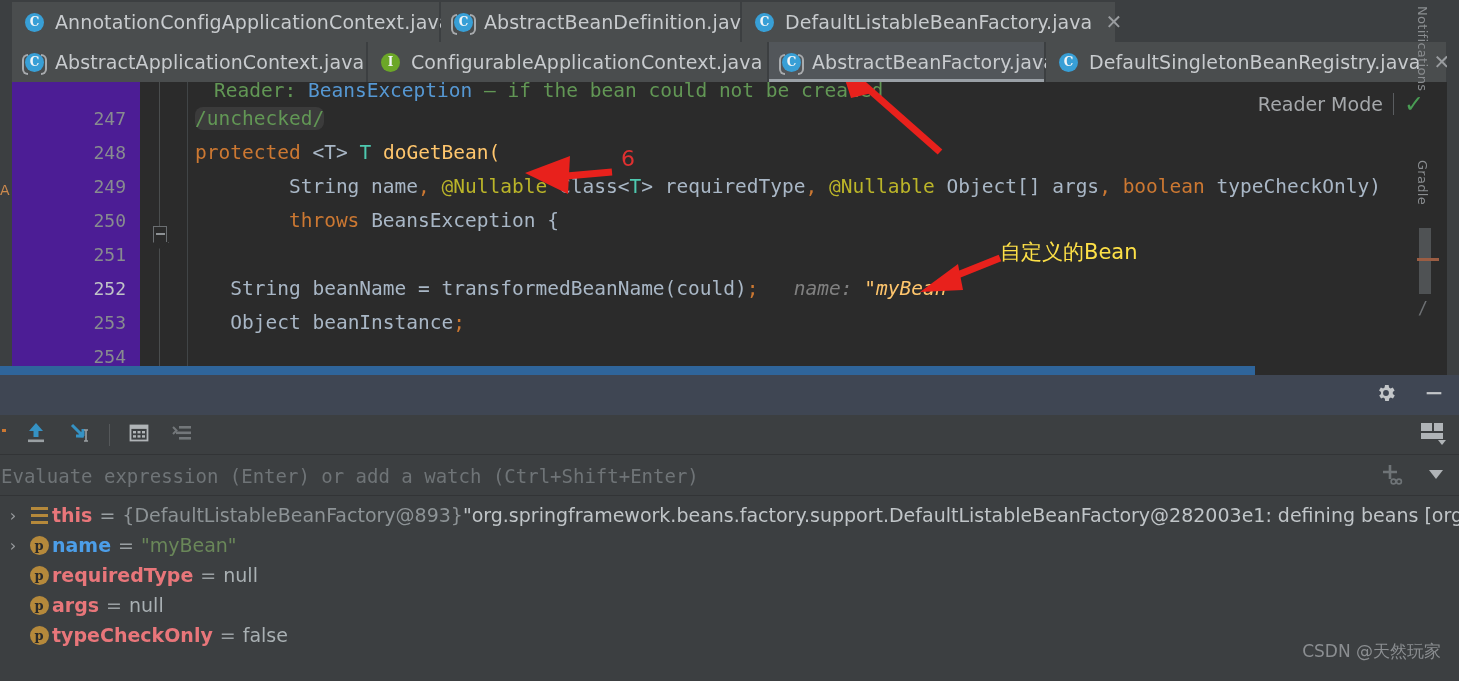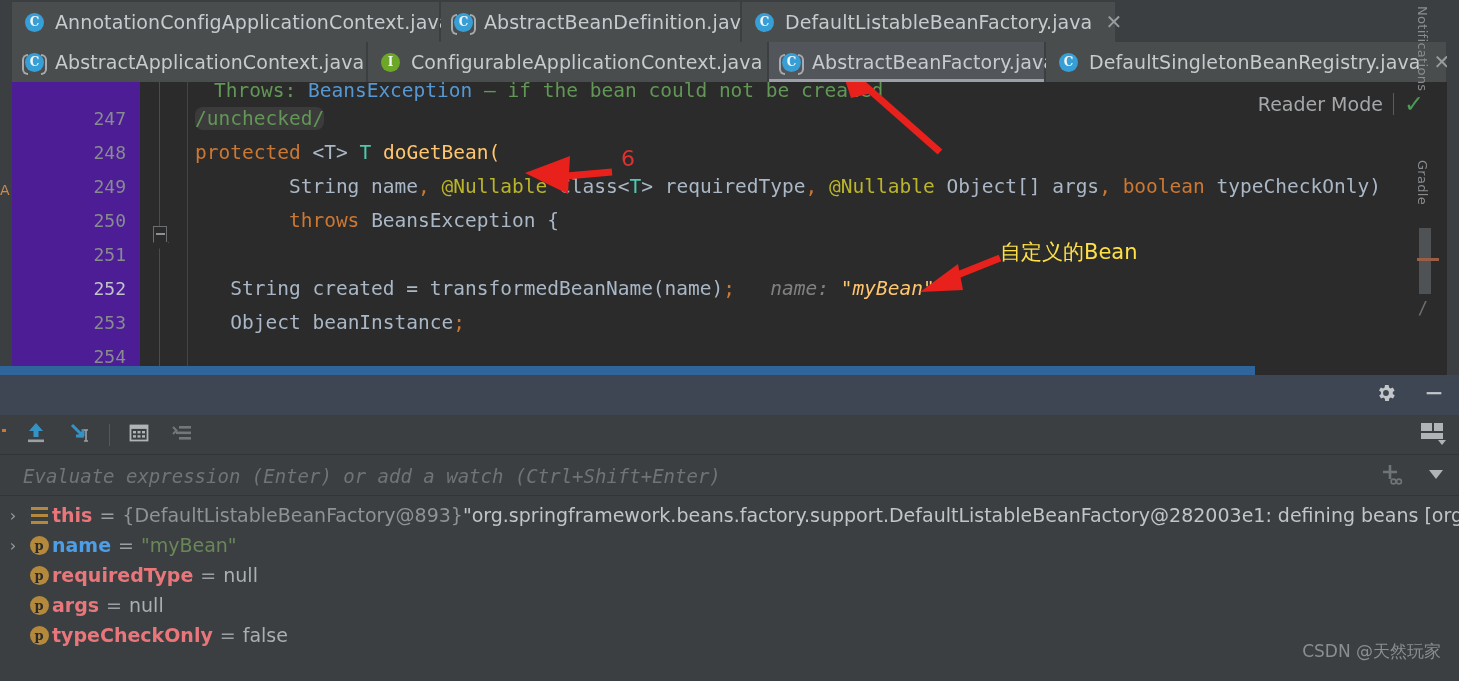--- a/index.html
+++ b/index.html
@@ -130,23 +130,22 @@
   .dbgheader { position: absolute; left: 0; top: 375px; width: 1459px; height: 40px; background: #3f4653; }
   .dbgheader .acts { position: absolute; right: 14px; top: 0; height: 40px; display: flex; align-items: center; gap: 26px; }
 
   .dbgtoolbar { position: absolute; left: 0; top: 415px; width: 1459px; height: 40px; background: #3c3f41; border-bottom: 1px solid #323436; }
   .tb-left { position: absolute; left: 0; top: 0; height: 40px; display: flex; align-items: center; gap: 0; }
   .tbbtn { width: 44px; height: 40px; display: flex; align-items: center; justify-content: center; }
   .tb-sep { width: 1px; height: 22px; background: #55585a; margin: 0 7px; align-self: center; }
 
   .evalbar { position: absolute; left: 0; top: 456px; width: 1459px; height: 40px; background: #3c3f41; border-bottom: 1px solid #323436; }
   .evalbar .ph {
-    position: absolute; left: 23px; top: 9px; color: #6f7477; font-size: 19px;
+    position: absolute; left: 1px; top: 9px; color: #6f7477; font-size: 19px;
     font-family: "DejaVu Sans Mono", monospace;
-    font-style: italic;
   }
   .evalbar .right { position: absolute; right: 12px; top: 0; height: 40px; display: flex; align-items: center; gap: 22px; }
 
   .vars { position: absolute; left: 0; top: 497px; width: 1447px; height: 184px; background: #3c3f41; }
   .varrow {
     position: absolute; left: 0; height: 30px; width: 1447px;
     display: flex; align-items: center; font-size: 19px;
     font-family: "DejaVu Sans", sans-serif; white-space: nowrap;
   }
   .arrow {
@@ -271,36 +270,36 @@
       <div class="foldmark">
           <div class="dash"></div>
         </div>
     </div>
     <div class="rmargin"></div>
 
     <div class="selrow"></div>
 
     <div class="code">
       
-      <div class="row" style="top:-8px;left:22px;"><span class="k-doc">Throws:</span><span class="k-white"> </span><span class="k-link">BeansException</span><span class="k-doc"> </span><span class="k-doc">–</span><span class="k-doc"> </span><span class="k-doc">if the bean could not be created</span></div>
+      <div class="row" style="top:-8px;left:22px;"><span class="k-doc">Reader:</span><span class="k-white"> </span><span class="k-link">BeansException</span><span class="k-doc"> </span><span class="k-doc">–</span><span class="k-doc"> </span><span class="k-doc">if the bean could not be created</span></div>
 
       
       <div class="row" style="top:20px;left:3px;"><span class="k-com uncheck-bg">/unchecked/</span></div>
 
       
       <div class="row" style="top:54px;left:3px;"><span class="k-kw">protected</span><span class="k-white"> </span><span class="k-white">&lt;T&gt;</span><span class="k-white"> </span><span class="k-gen">T</span><span class="k-white"> </span><span class="k-meth">doGetBean(</span></div>
 
       
       <div class="row" style="top:88px;left:3px;"><span>        </span><span class="k-white">String</span><span class="k-white"> name</span><span class="k-punc">,</span><span class="k-white"> </span><span class="k-ann">@Nullable</span><span class="k-white"> Class</span><span class="k-white">&lt;</span><span class="k-gen">T</span><span class="k-white">&gt; requiredType</span><span class="k-punc">,</span><span class="k-white"> </span><span class="k-ann">@Nullable</span><span class="k-white"> Object[] args</span><span class="k-punc">,</span><span class="k-white"> </span><span class="k-kw">boolean</span><span class="k-white"> typeCheckOnly)</span></div>
 
       
       <div class="row" style="top:122px;left:3px;"><span>        </span><span class="k-kw">throws</span><span class="k-white"> </span><span class="k-white">BeansException {</span></div>
 
       
-      <div class="row" style="top:190px;left:3px;"><span>   </span><span class="k-white">String created = transformedBeanName(name)</span><span class="k-punc">;</span><span class="k-white">   </span><span class="k-hint">name:</span><span> </span><span class="k-str">"myBean"</span></div>
+      <div class="row" style="top:190px;left:3px;"><span>   </span><span class="k-white">String beanName = transformedBeanName(could)</span><span class="k-punc">;</span><span class="k-white">   </span><span class="k-hint">name:</span><span> </span><span class="k-str">"myBean"</span></div>
 
       
       <div class="row" style="top:224px;left:3px;"><span>   </span><span class="k-white">Object beanInstance</span><span class="k-punc">;</span></div>
     </div>
 
     <div class="vs-marker"></div>
     <div class="vs-stripe"></div>
     <div class="vs-caret">/</div>
   </div>
 

